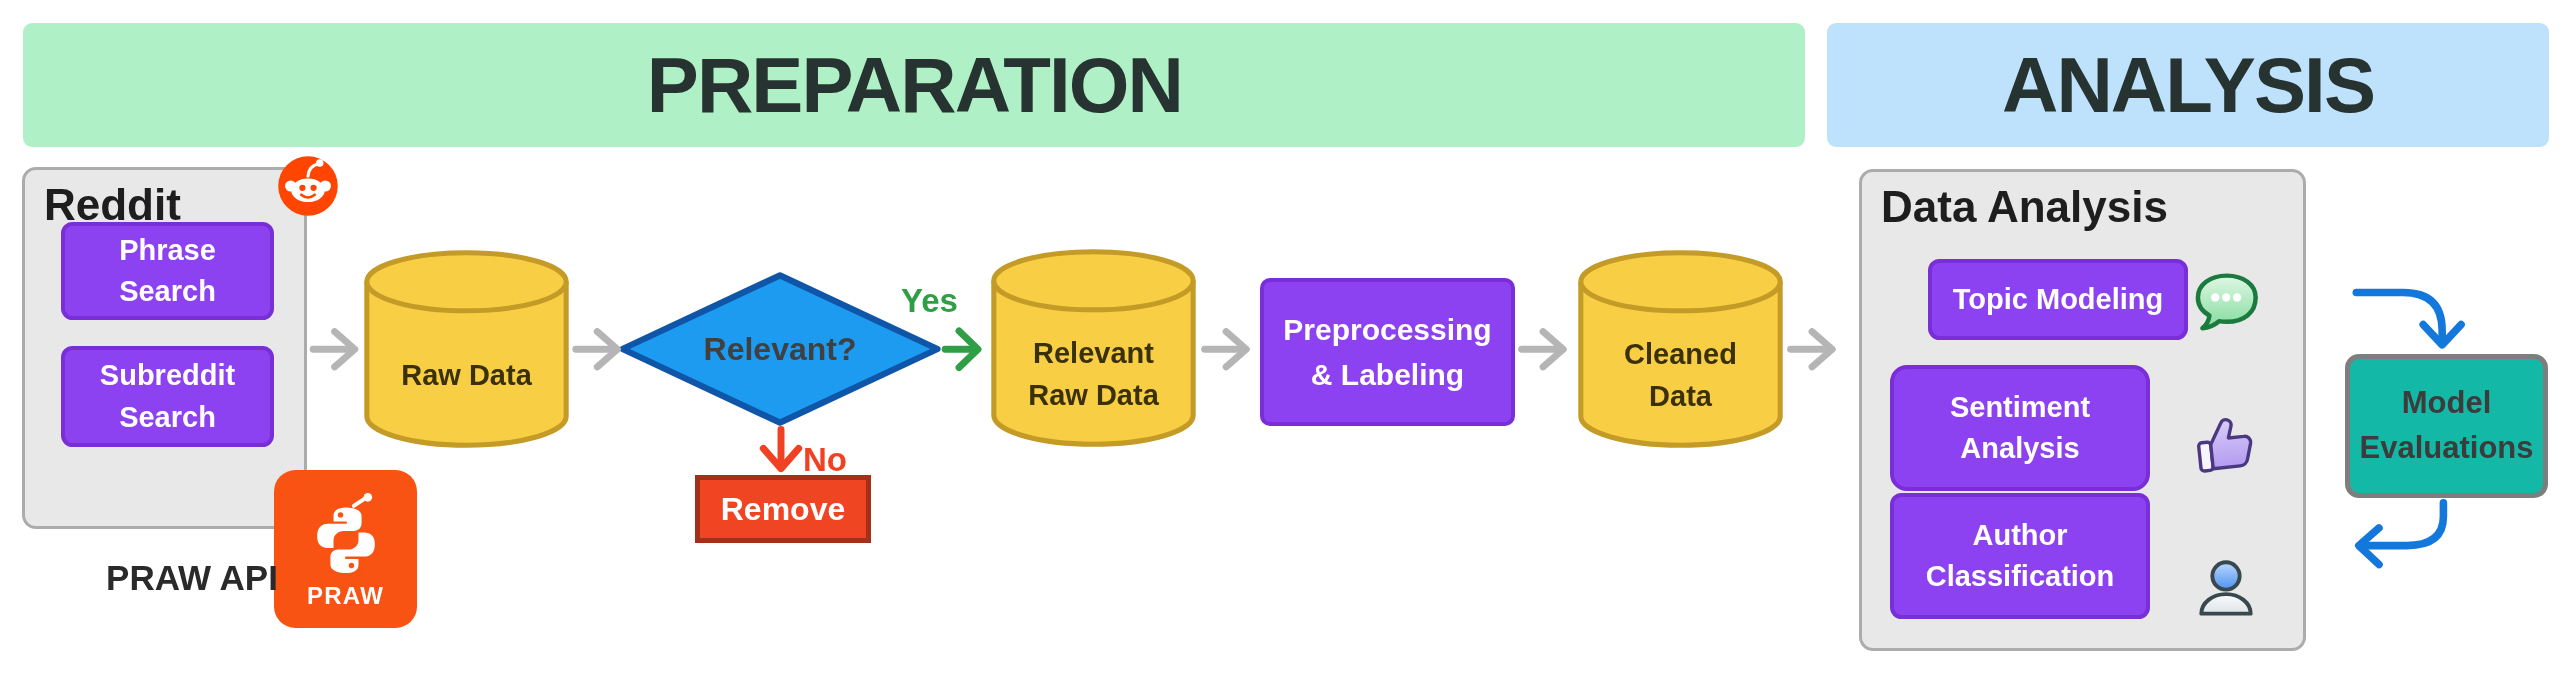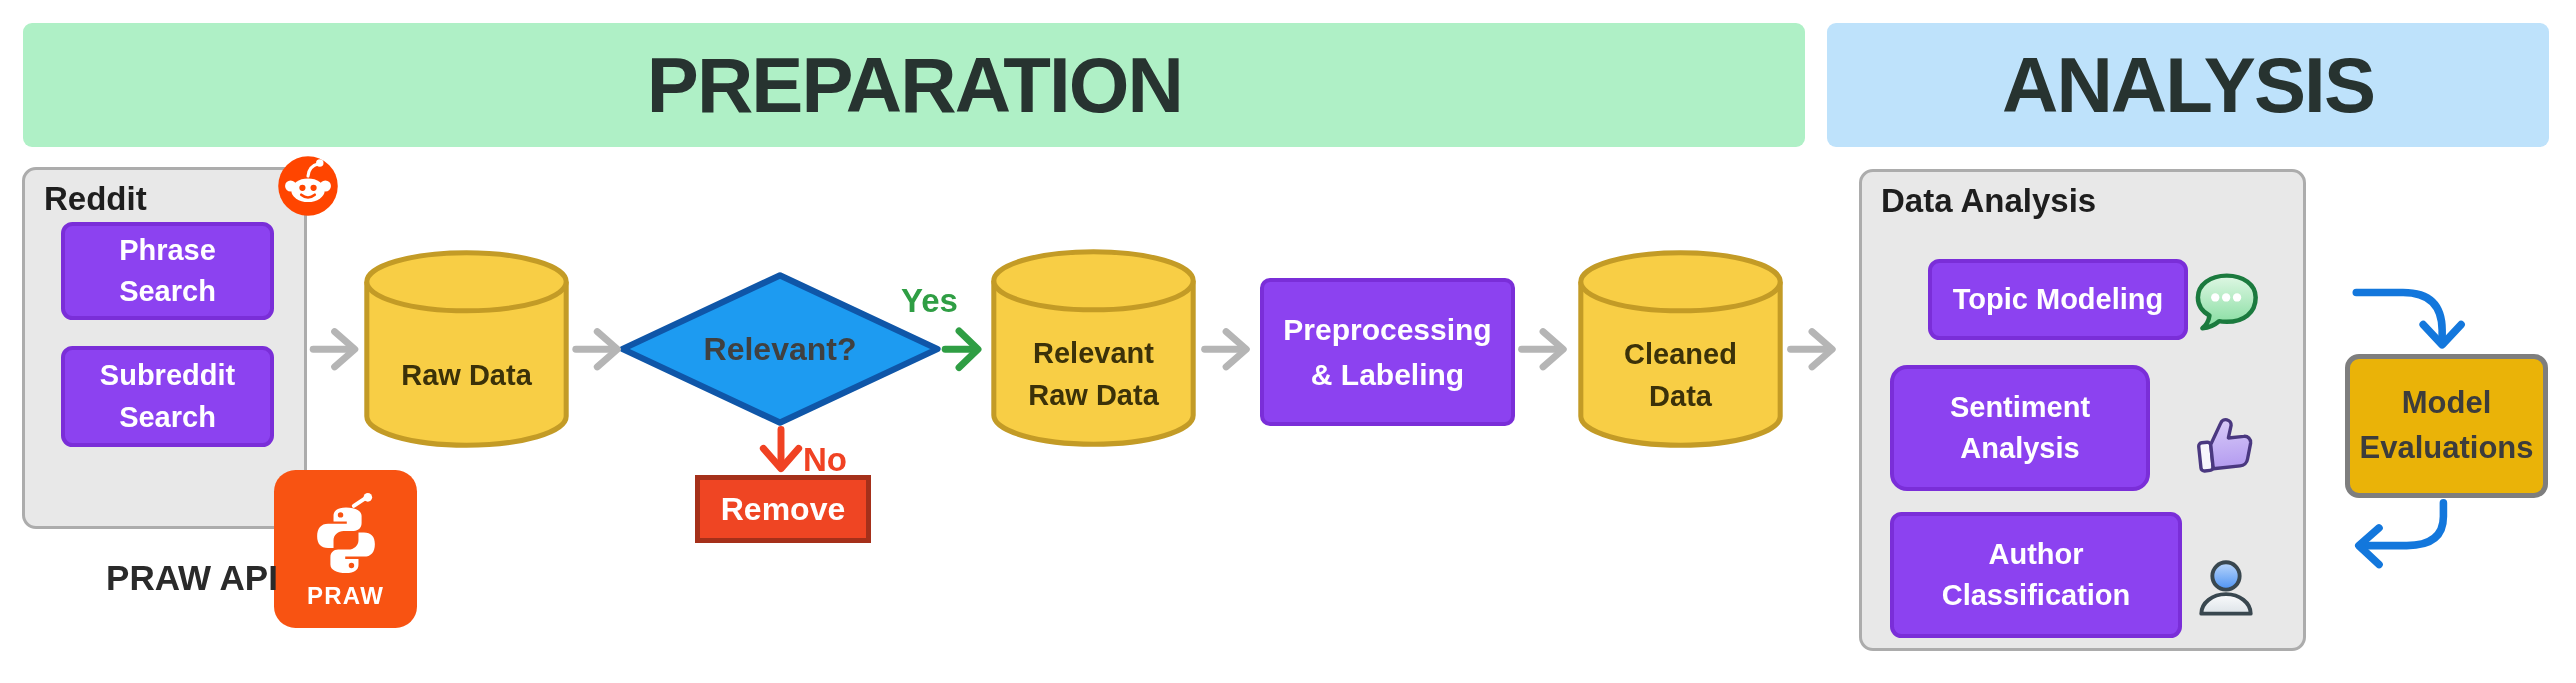--- a/index.html
+++ b/index.html
@@ -21,35 +21,35 @@
 
   
   .panel{
     position:absolute;background:var(--panel-gray);
     border:3.8px solid var(--panel-border);border-radius:14px;box-sizing:border-box;
   }
   .reddit-panel{left:22px;top:167px;width:285px;height:362px;}
   .analysis-panel{left:1859px;top:169px;width:447px;height:482px;}
   .panel-title{
     position:absolute;left:19px;top:10px;
-    font-size:33px;font-weight:bold;color:var(--title-text);
+    font-size:44px;font-weight:bold;color:var(--title-text);
   }
 
   
   .pill{
     position:absolute;box-sizing:border-box;
     background:var(--node-purple);border:4.4px solid var(--node-purple-border);border-radius:11.4px;
     display:flex;align-items:center;justify-content:center;text-align:center;
     color:#fff;font-size:29px;font-weight:bold;line-height:1.42;
   }
   .pill-phrase{left:36px;top:52px;width:213px;height:98px;}
   .pill-subreddit{left:36px;top:176px;width:213px;height:101px;}
   .pill-topic{left:28px;top:87px;width:260px;height:81px;margin-left:38px;}
   .pill-sentiment{left:28px;top:193px;width:260px;height:126px;border-radius:17px;}
-  .pill-author{left:28px;top:340px;width:292px;height:126px;}
+  .pill-author{left:28px;top:321px;width:260px;height:126px;}
 
   
   .reddit-icon{position:absolute;left:277px;top:155px;width:62px;height:62px;}
   .praw-box{
     position:absolute;left:274px;top:470px;width:143px;height:158px;border-radius:21.5px;
     background:var(--praw-orange);display:flex;flex-direction:column;align-items:center;
     justify-content:center;gap:3px;
   }
   .praw-python{width:78px;height:90px;}
   .praw-text{color:#fff;font-size:24px;font-weight:bold;letter-spacing:1.3px;}
@@ -104,21 +104,21 @@
 
   
   .da-icon{position:absolute;}
   .icon-bubble{left:325px;top:94px;width:77px;height:77px;}
   .icon-thumb{left:323px;top:227px;width:81px;height:88px;}
   .icon-person{left:325px;top:371px;width:78px;height:88px;}
 
   
   .model-box{
     position:absolute;left:2345px;top:354px;width:203px;height:144px;box-sizing:border-box;
-    background:#eab308;border:5.7px solid var(--model-border);border-radius:14px;
+    background:#14b8a6;border:5.7px solid var(--model-border);border-radius:14px;
     display:flex;align-items:center;justify-content:center;text-align:center;
     color:var(--model-text);font-size:31px;font-weight:600;line-height:1.45;
   }
 
   
   .arrows{position:absolute;left:0;top:0;width:2576px;height:684px;pointer-events:none;}
   .arrows path{fill:none;stroke-linecap:round;stroke-linejoin:round;}
   .g-arrow path{stroke:var(--flow-arrow-gray);stroke-width:11px;}
   .y-arrow path{stroke:var(--yes-green);stroke-width:11px;}
   .n-arrow path{stroke:var(--no-red);stroke-width:11px;}

